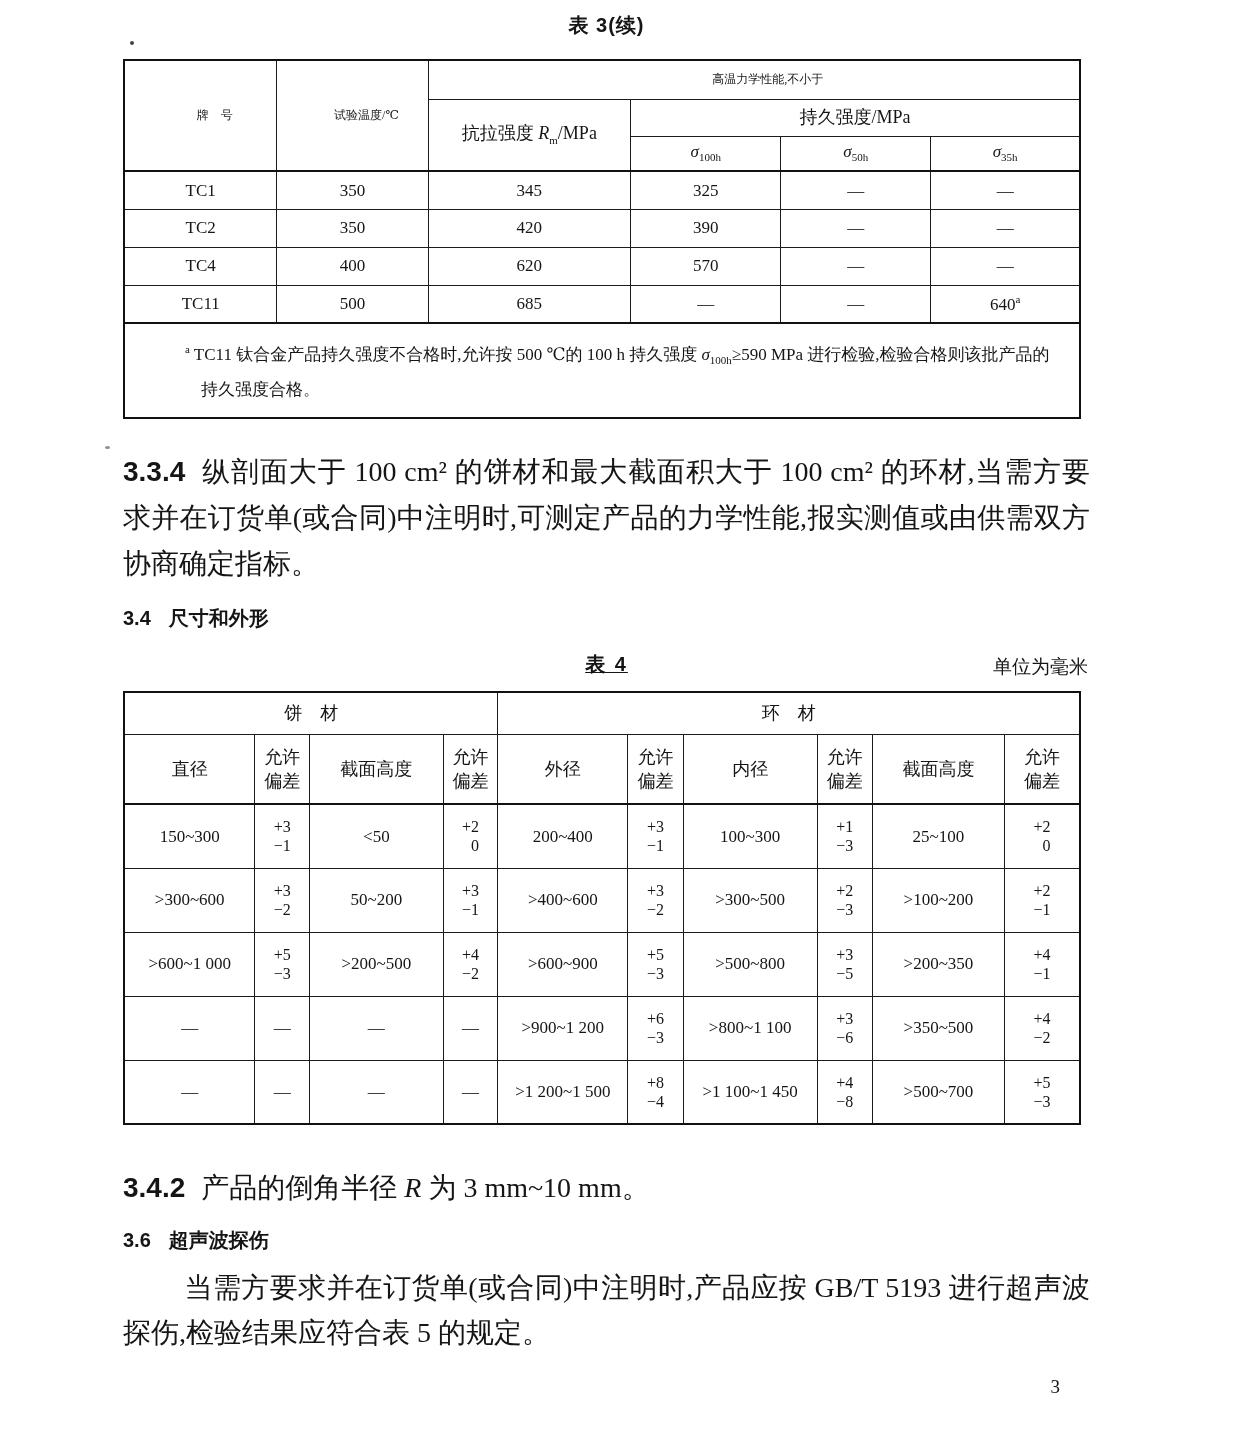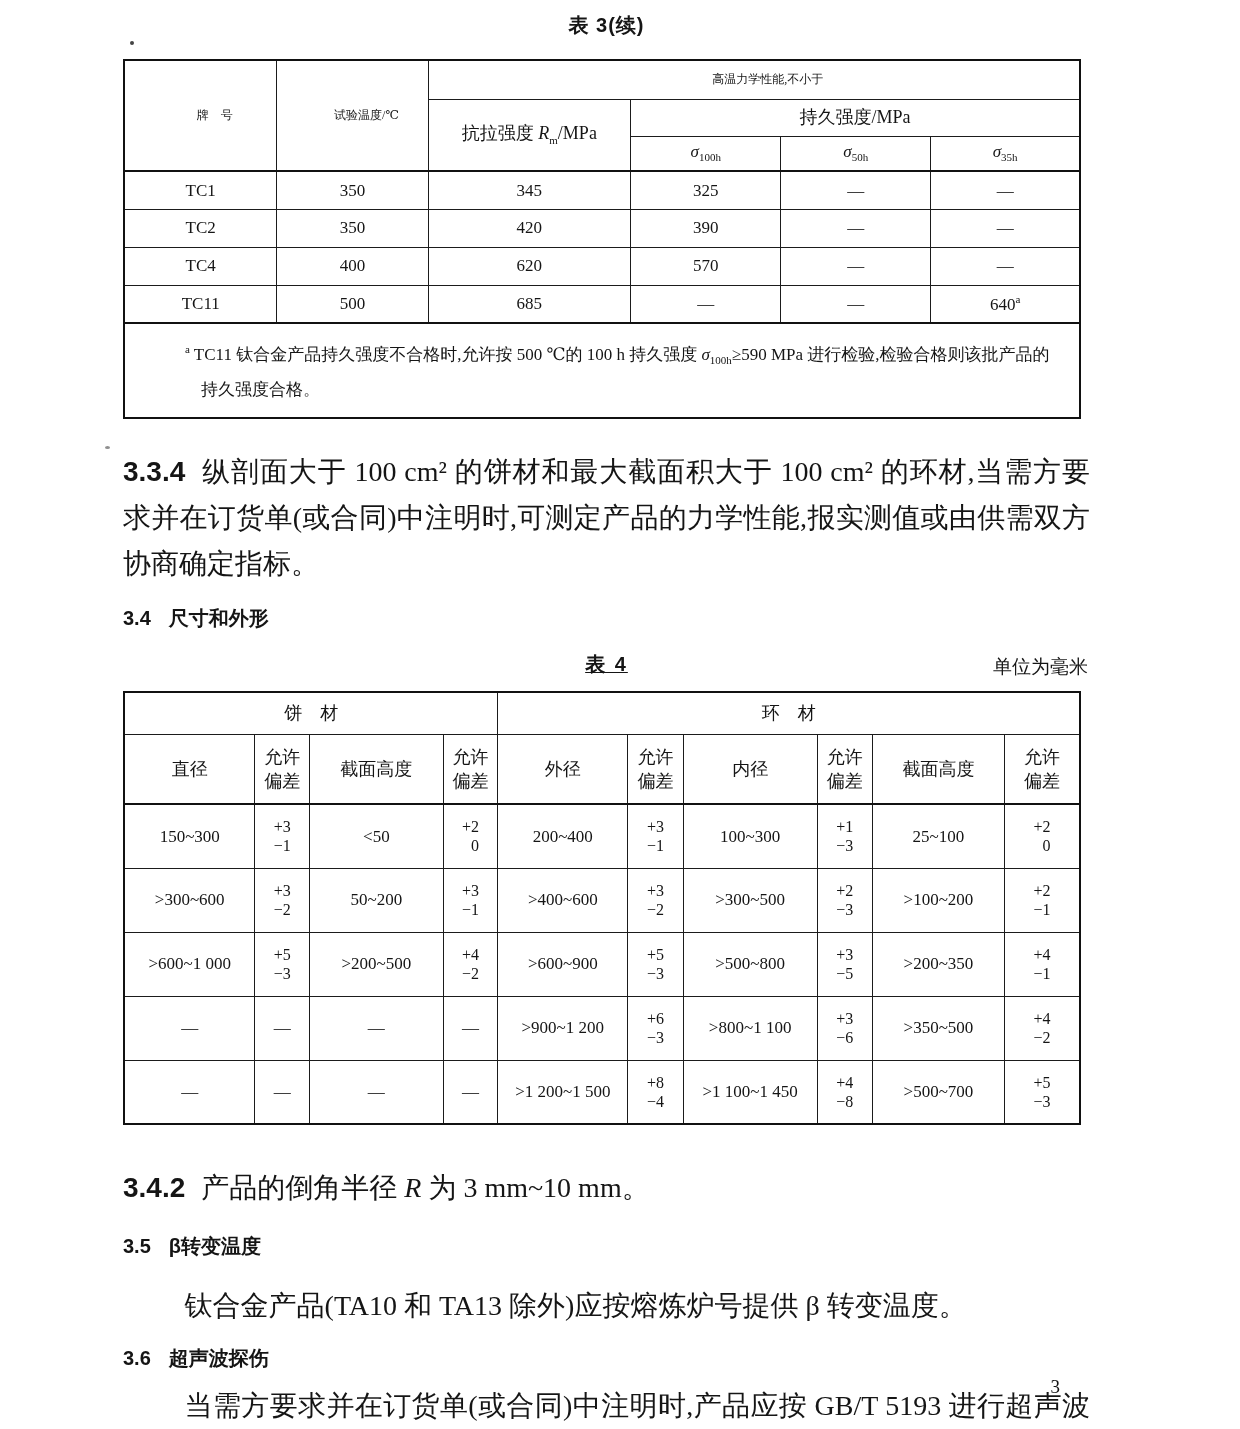--- a/index.html
+++ b/index.html
@@ -287,22 +287,20 @@
           <td>&gt;1 100~1 450</td>
           <td><span class="tol-stack"><span class="tol-line">+4</span><span class="tol-line">−8</span></span></td>
           <td>&gt;500~700</td>
           <td><span class="tol-stack"><span class="tol-line">+5</span><span class="tol-line">−3</span></span></td>
         </tr>
       </tbody>
     </table>
 
     <p class="para p342"><span class="num">3.4.2</span><span>产品的倒角半径 </span><i class="math">R</i><span> 为 3 mm~10 mm。</span></p>
 
-    <div class="hd hd35"><span class="num">3.5</span><span>β转变温度</span></div>
-    <p class="para p35t indent">钛合金产品(TA10 和 TA13 除外)应按熔炼炉号提供 β 转变温度。</p>
 
     <div class="hd hd36"><span class="num">3.6</span><span>超声波探伤</span></div>
     <p class="para p36 indent">当需方要求并在订货单(或合同)中注明时,产品应按 GB/T 5193 进行超声波探伤,检验结果应符合表 5 的规定。</p>
 
   </div>
 
   <div class="pagenum">3</div>
 </div>
 
 </body></html>

